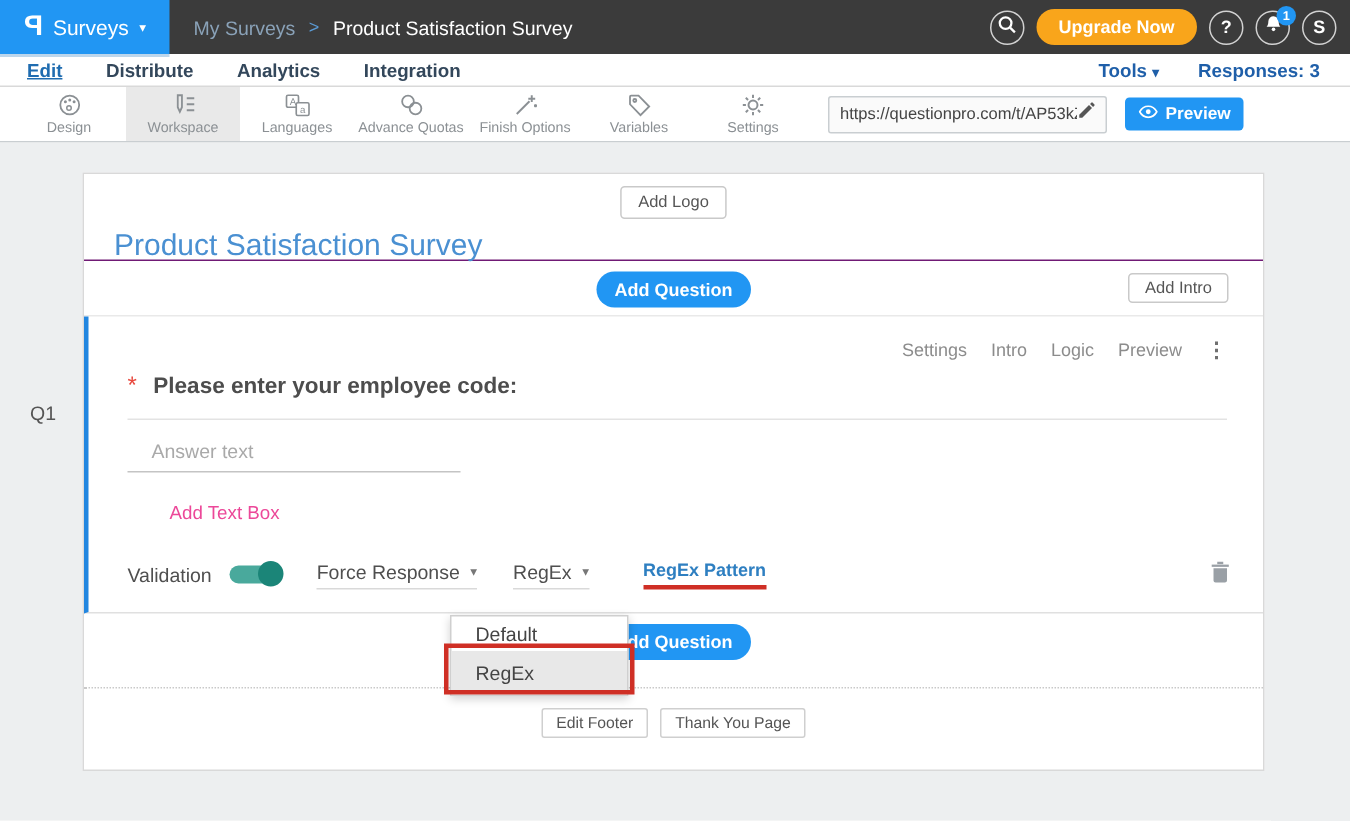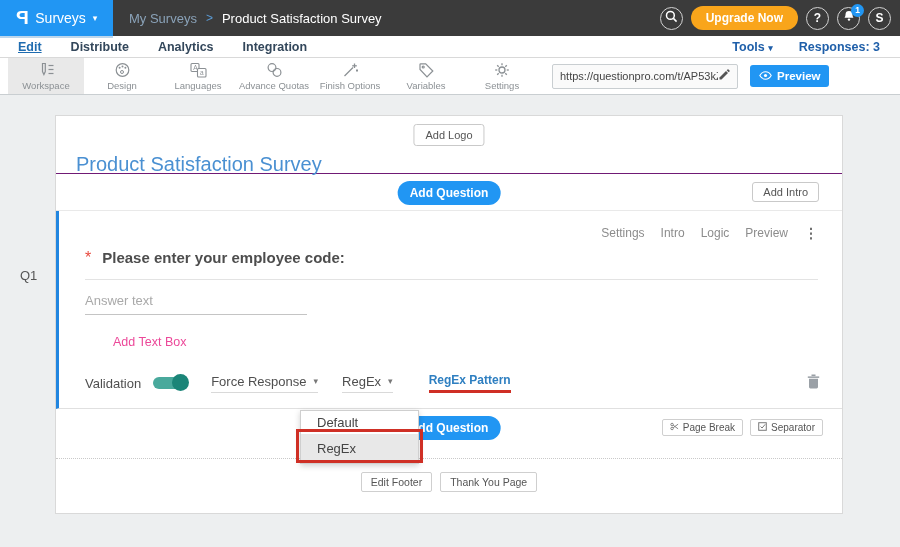--- a/index.html
+++ b/index.html
@@ -56,21 +56,21 @@
   .add-intro-btn { position:absolute; right:23px; top:8px; background:#fff; border:1px solid #c9c9c9; border-radius:3px; padding:3px 10px; font-size:11px; color:#555; cursor:pointer; font-family:inherit; }
 
   .sec-question { height:198px; position:relative; border-left:3px solid #2286e0; border-bottom:1px solid #e0e0e0; }
   .q-actions { position:absolute; top:14px; right:24px; display:flex; gap:16px; align-items:center; }
   .q-action { font-size:12px; color:#8c8c8c; cursor:pointer; }
   .q-more { font-size:14px; color:#6f6f6f; font-weight:700; cursor:pointer; }
   .q-row { position:absolute; left:26px; top:38px; display:flex; align-items:center; gap:11px; }
   .req-star { color:#e8493e; font-size:16px; line-height:10px; }
   .q-text { font-size:15px; font-weight:700; color:#4d4d4d; }
   .q-underline { position:absolute; left:26px; right:24px; top:68px; border-bottom:1px solid #e3e3e3; }
-  .answer-placeholder { position:absolute; left:26px; top:82px; font-size:13px; color:#a9a9a9; cursor:text; }
+  .answer-placeholder { position:absolute; left:42px; top:82px; font-size:13px; color:#a9a9a9; cursor:text; }
   .answer-underline { position:absolute; left:26px; top:103px; width:222px; border-bottom:1px solid #c4c4c4; }
   .add-textbox-link { position:absolute; left:54px; top:124px; font-size:12.5px; color:#ec4899; cursor:pointer; }
 
   .validation-row { position:absolute; left:26px; right:22px; top:162px; display:flex; align-items:center; font-size:13px; color:#4f4f4f; }
   .toggle { margin-left:12px; width:34px; height:12px; border-radius:7px; background:#49a99c; position:relative; cursor:pointer; }
   .toggle-knob { position:absolute; right:-2px; top:-3px; width:17px; height:17px; border-radius:50%; background:#1b8578; }
   .dd-control { display:flex; align-items:center; gap:7px; border-bottom:1px solid #d9d9d9; padding-bottom:3px; cursor:pointer; }
   .dd-control .caret { color:#777; }
   .force-response { margin-left:24px; }
   .regex-control { margin-left:24px; }
@@ -141,43 +141,43 @@
     <span class="nav-tab">Integration</span>
   </div>
   <div class="nav-right">
     <div><span>Tools</span> <span class="caret">▾</span></div>
     <div>Responses: 3</div>
   </div>
 </div>
 
 <div class="toolbar">
 
-  <div class="tb-item selected">
-    <span class="tb-icon">
-      <svg width="17" height="16" viewBox="0 0 17 16" fill="none" stroke="#8b9094" stroke-width="1.2">
-          <path d="M4.5 1.5v8l1.4 3 1.4-3v-8z"></path>
-          <line x1="10.5" y1="3.5" x2="15.5" y2="3.5"></line>
-          <line x1="10.5" y1="7.5" x2="15.5" y2="7.5"></line>
-          <line x1="10.5" y1="11.5" x2="15.5" y2="11.5"></line>
-        </svg>
-    </span>
-    <span class="tb-label">Workspace</span>
-  </div>
-
   <div class="tb-item">
     <span class="tb-icon">
       <svg width="17" height="16" viewBox="0 0 17 16">
           <circle cx="8.5" cy="8" r="6.3" fill="none" stroke="#8b9094" stroke-width="1.2"></circle>
           <circle cx="8" cy="10" r="1.5" fill="none" stroke="#8b9094" stroke-width="1"></circle>
           <circle cx="5.6" cy="5.8" r="1" fill="#8b9094"></circle>
           <circle cx="8.5" cy="4.6" r="1" fill="#8b9094"></circle>
           <circle cx="11.4" cy="5.8" r="1" fill="#8b9094"></circle>
         </svg>
     </span>
     <span class="tb-label">Design</span>
+  </div>
+
+  <div class="tb-item selected">
+    <span class="tb-icon">
+      <svg width="17" height="16" viewBox="0 0 17 16" fill="none" stroke="#8b9094" stroke-width="1.2">
+          <path d="M4.5 1.5v8l1.4 3 1.4-3v-8z"></path>
+          <line x1="10.5" y1="3.5" x2="15.5" y2="3.5"></line>
+          <line x1="10.5" y1="7.5" x2="15.5" y2="7.5"></line>
+          <line x1="10.5" y1="11.5" x2="15.5" y2="11.5"></line>
+        </svg>
+    </span>
+    <span class="tb-label">Workspace</span>
   </div>
 
 
   <div class="tb-item">
     <span class="tb-icon">
       <svg width="17" height="16" viewBox="0 0 17 16">
           <rect x="1" y="1.5" width="8" height="8" rx="1" fill="none" stroke="#8b9094" stroke-width="1.1"></rect>
           <text x="3.2" y="8" font-size="6.5" fill="#8b9094" font-family="Liberation Sans, sans-serif">A</text>
           <rect x="7.5" y="6.5" width="8.5" height="8.5" rx="1" fill="#fff" stroke="#8b9094" stroke-width="1.1"></rect>
           <text x="10" y="13.2" font-size="6.5" fill="#8b9094" font-family="Liberation Sans, sans-serif">a</text>
@@ -312,42 +312,20 @@
               <rect x="4.5" y="0.5" width="4" height="1.6" fill="#9aa0a6"></rect>
               <rect x="0.8" y="2.4" width="11.4" height="1.5" fill="#9aa0a6"></rect>
               <path d="M2 4.8h9v8.2a1.4 1.4 0 0 1-1.4 1.4H3.4A1.4 1.4 0 0 1 2 13z" fill="#9aa0a6"></path>
             </svg>
         </span>
       </div>
     </div>
 
     <div class="sec-after">
       <button class="add-question-btn">Add Question</button>
-      <div class="pb-sep">
-        <button class="mini-btn">
-          <span>
-            <svg width="9" height="9" viewBox="0 0 10 10" fill="none" stroke="#777" stroke-width="1">
-                <circle cx="2.3" cy="2.8" r="1.4"></circle>
-                <circle cx="2.3" cy="7.2" r="1.4"></circle>
-                <line x1="3.5" y1="3.6" x2="9" y2="7.6"></line>
-                <line x1="3.5" y1="6.4" x2="9" y2="2.4"></line>
-              </svg>
-          </span>
-          <span>Page Break</span>
-        </button>
-        <button class="mini-btn">
-          <span>
-            <svg width="9" height="9" viewBox="0 0 10 10" fill="none" stroke="#777" stroke-width="1.1">
-                <rect x="0.8" y="0.8" width="8.4" height="8.4"></rect>
-                <path d="M2.8 5l1.7 1.7L8 2.6"></path>
-              </svg>
-          </span>
-          <span>Separator</span>
-        </button>
-      </div>
     </div>
 
     <div class="sec-footer">
       <button class="footer-btn">Edit Footer</button>
       <button class="footer-btn">Thank You Page</button>
     </div>
 
   </div>
 
   <div class="dropdown">

